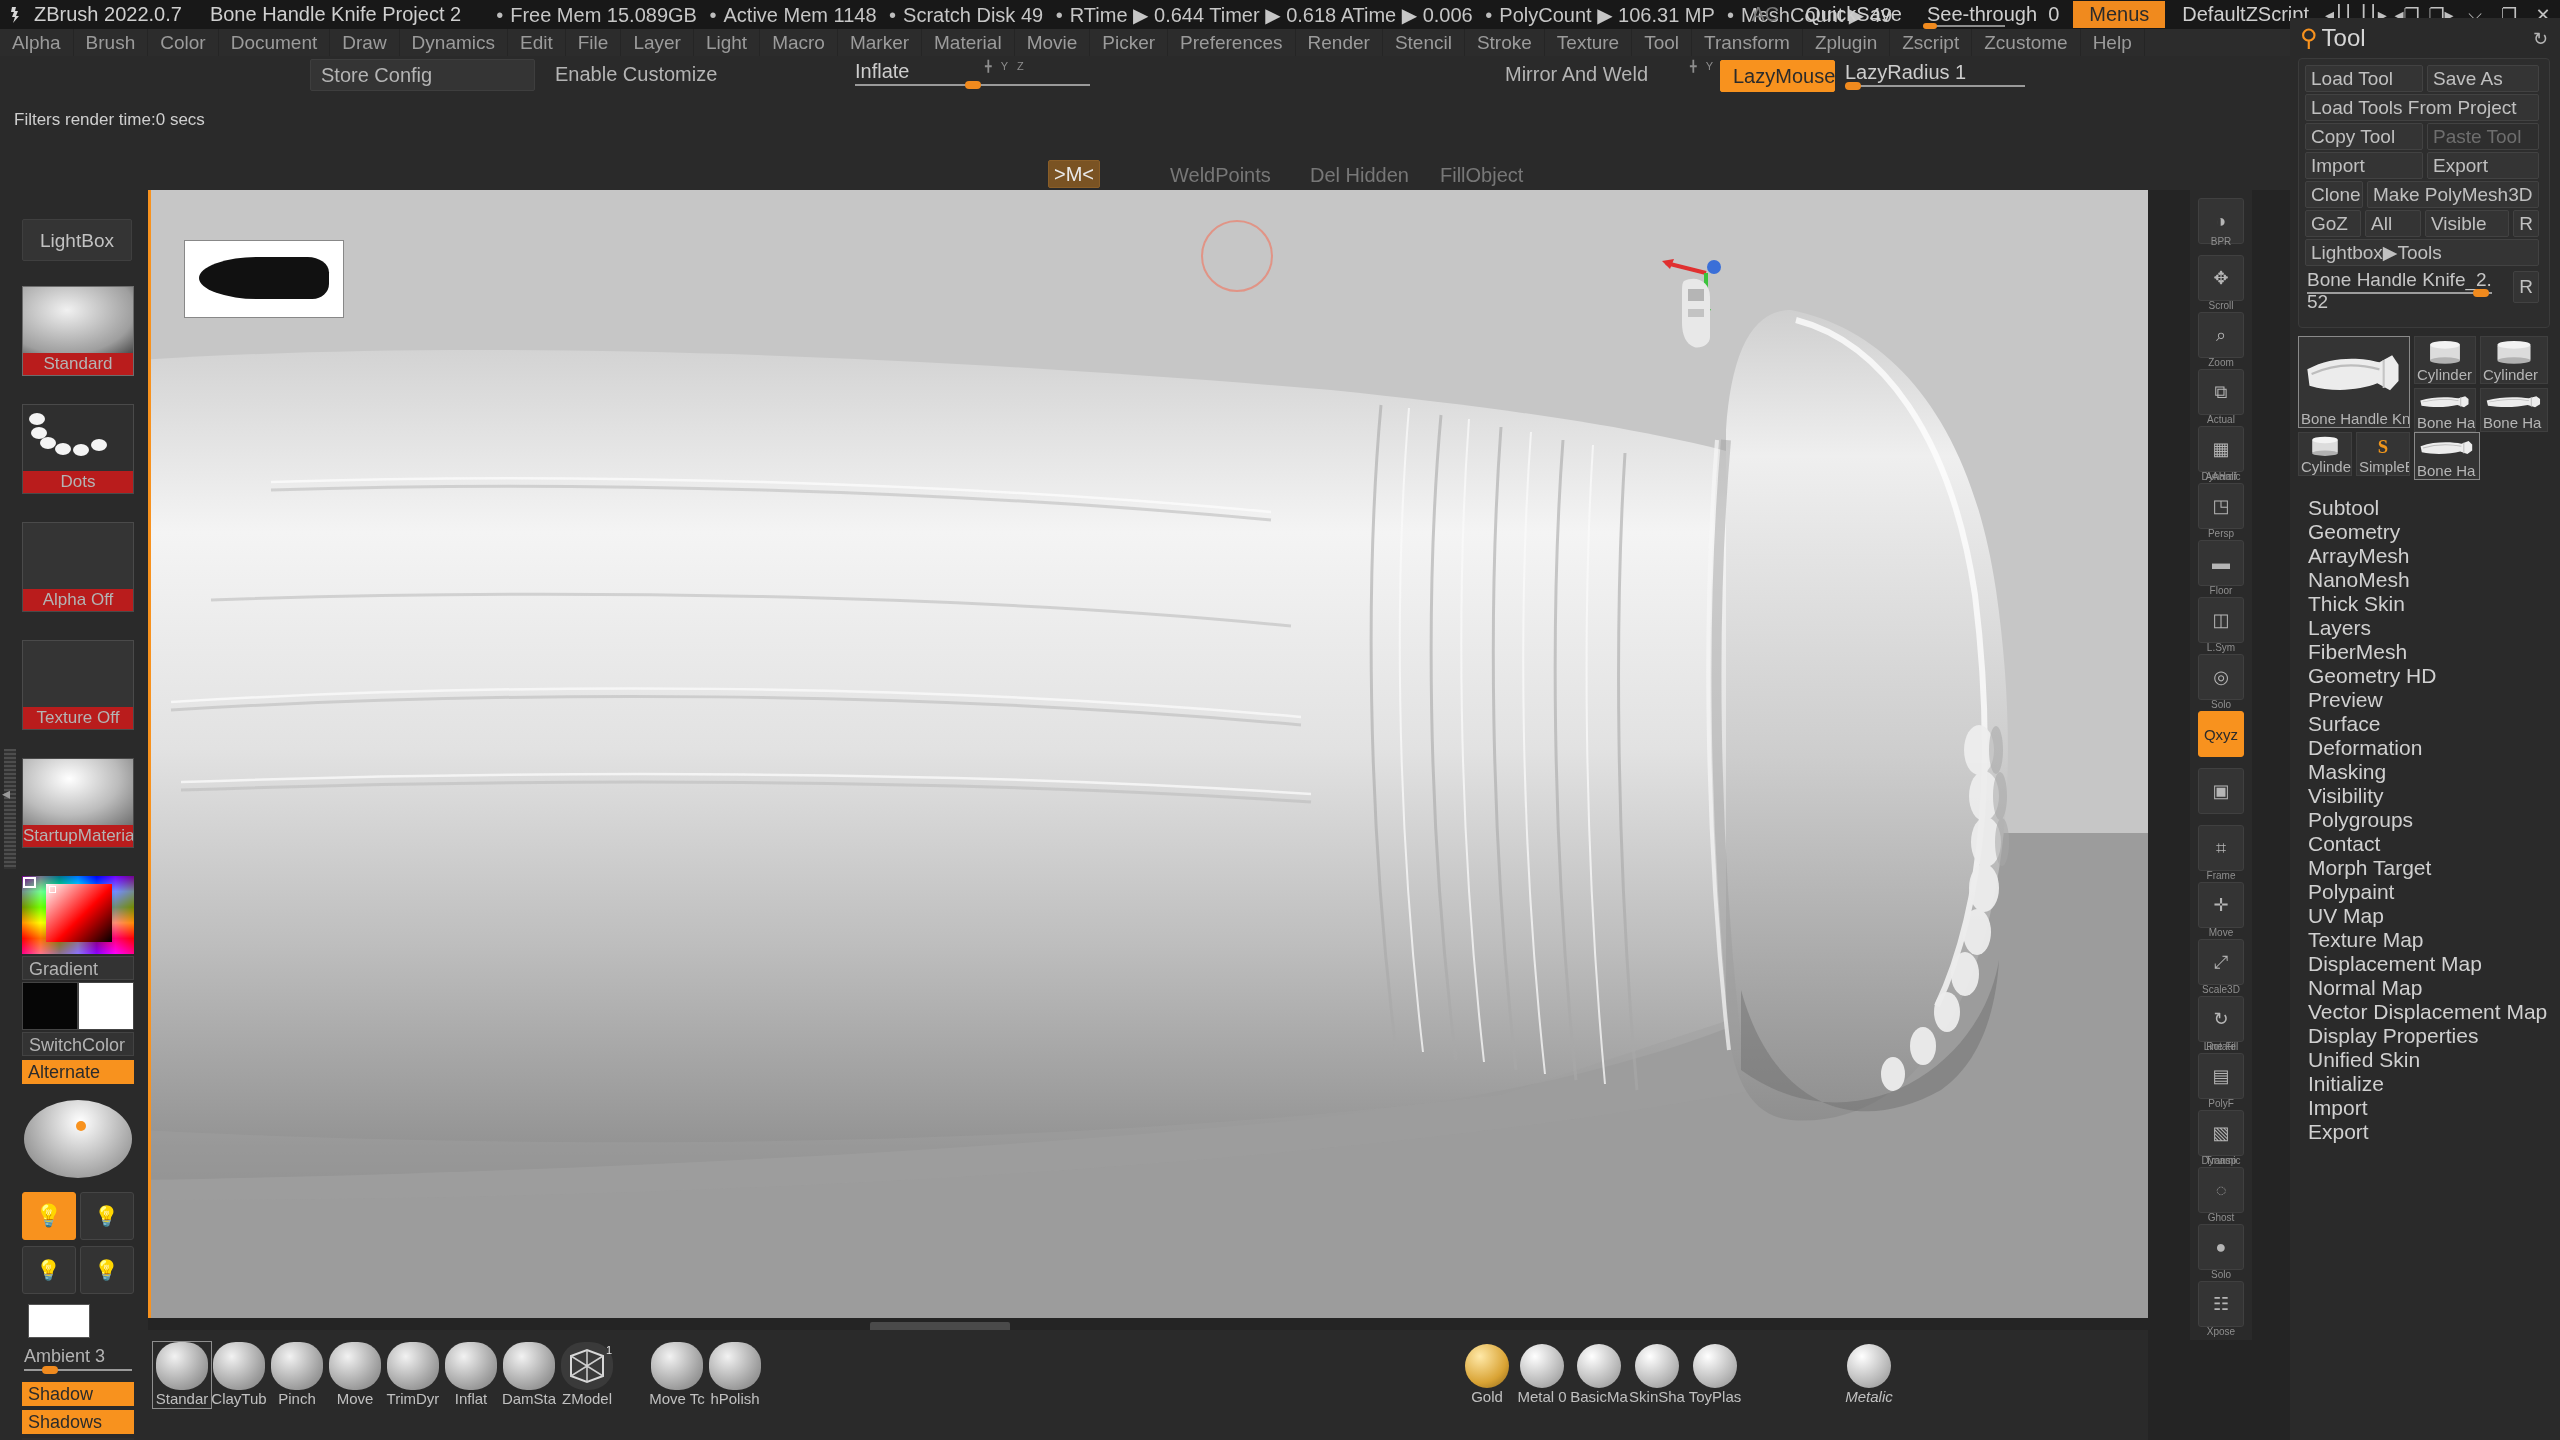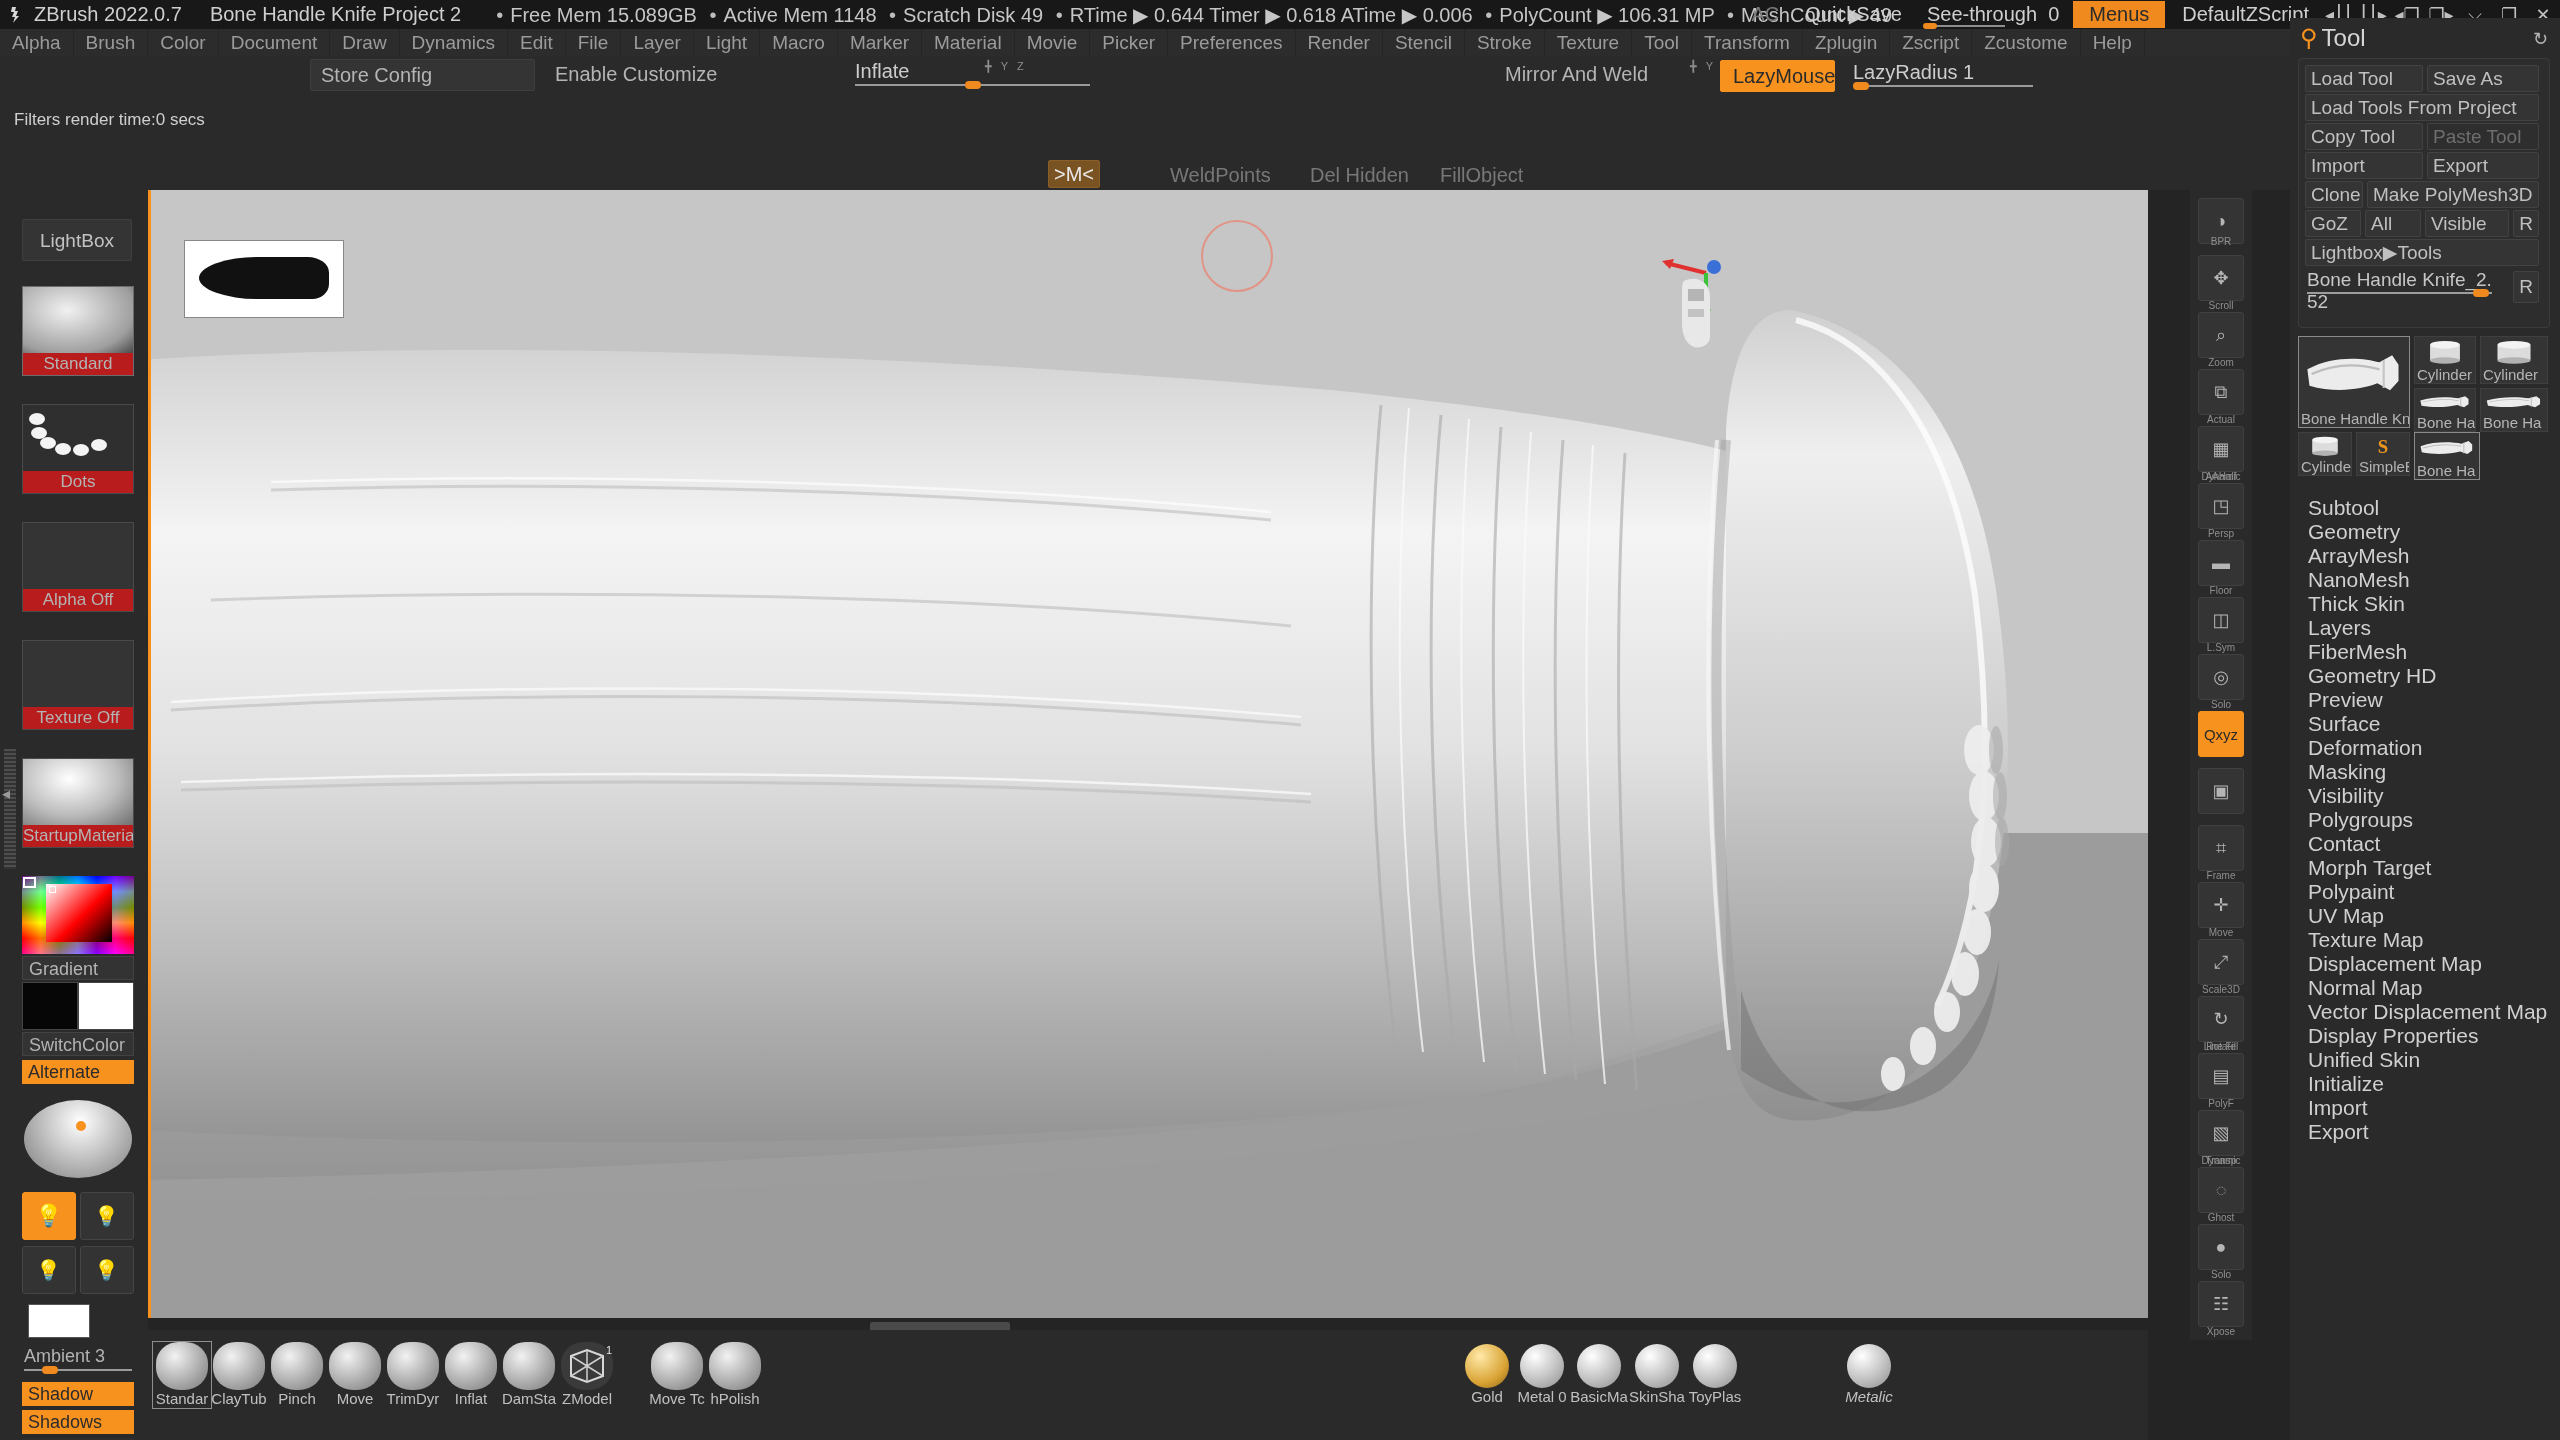--- a/index.html
+++ b/index.html
@@ -327,21 +327,21 @@
       <div class="track" style="width:235px;"></div>
       <div class="knob" style="left:110px;"></div>
     </div>
     <div class="xyz" style="left:985px; top:4px;">╋&nbsp;Y&nbsp;Z</div>
 
     <div class="fld flat" style="left:1495px; top:3px; width:260px;">Mirror And Weld</div>
     <div class="xyz" style="left:1690px; top:4px;">╋&nbsp;Y&nbsp;Z</div>
 
     <div class="chipbtn on" style="left:1720px; top:4px; width:115px;padding-left:12px;">LazyMouse</div>
 
-    <div class="sliderfld" style="left:1845px; top:4px; width:180px;margin-left:8px;">
+    <div class="sliderfld" style="left:1845px; top:4px; width:180px;">
       <div class="lbl">
         <span>LazyRadius</span>
         <span>1</span>
       </div>
       <div class="track" style="width:180px;"></div>
       <div class="knob" style="left:0px;"></div>
     </div>
   </div>
 
   <div class="toolbar">

